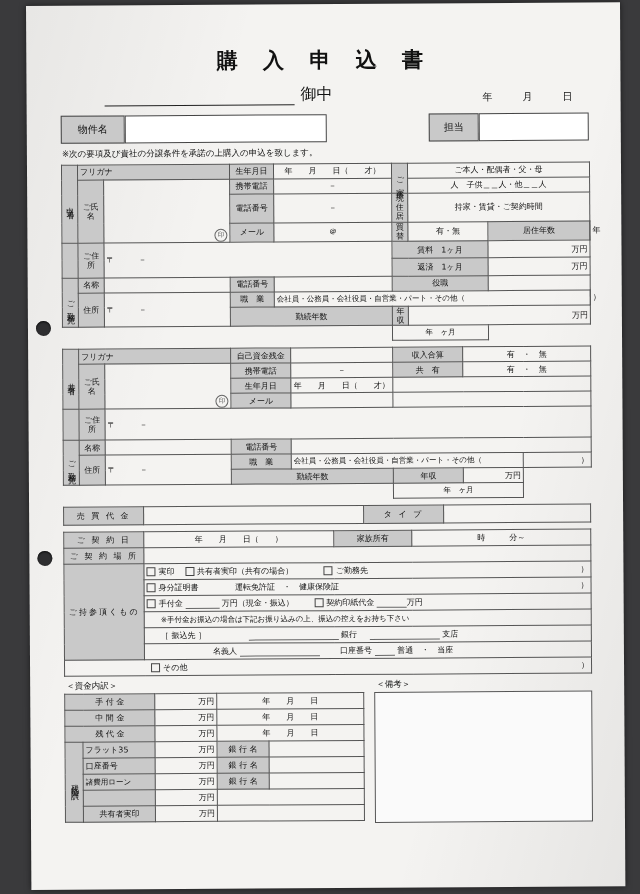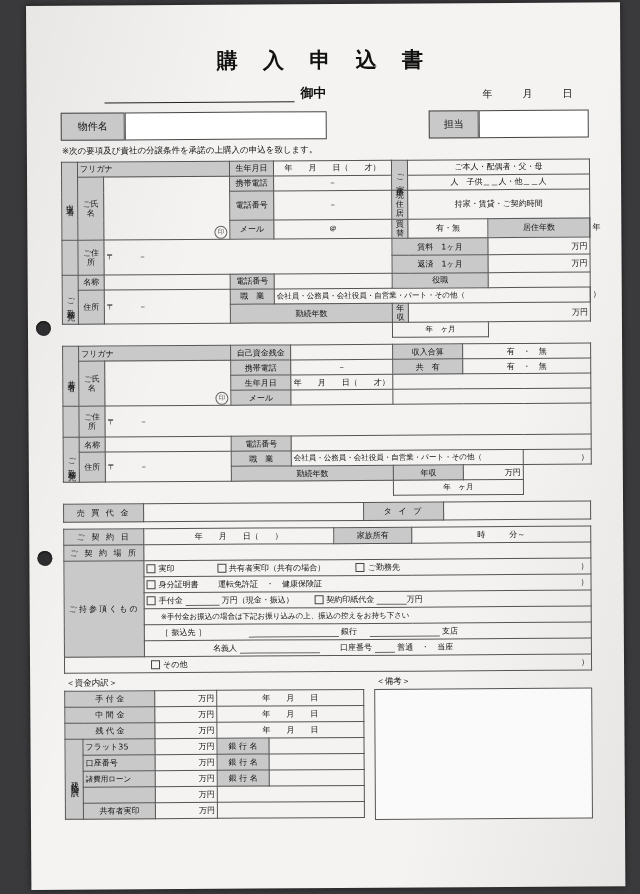--- a/index.html
+++ b/index.html
@@ -34,21 +34,21 @@
   .title{
     text-align:center;font-size:21px;letter-spacing:9px;font-weight:bold;
     margin:24px 0 4px 0;font-family:"DejaVu Serif","Liberation Serif",serif;
   }
   .row-onchu{
     display:flex;align-items:flex-end;font-size:10px;margin:10px 0 0 0;
   }
   .onchu-line{
     width:190px;border-bottom:1px solid #222;height:13px;margin-left:44px;
   }
-  .onchu-label{font-size:13px;margin-left:6px;font-weight:bold;}
+  .onchu-label{font-size:16px;margin-left:6px;}
   .date-head{margin-left:auto;font-size:10px;letter-spacing:10px;padding-right:6px;}
 
   .bukken{display:flex;margin-top:9px;align-items:stretch;font-size:10px;}
   .cellbox{border:1px solid #444;}
   .lbl{background:#c9c9c9;display:flex;align-items:center;justify-content:center;}
   .note{font-size:8.5px;margin:5px 0 4px 1px;}
 
   table.f{border-collapse:collapse;width:100%;font-size:8px;table-layout:fixed;}
   table.f td{border:1px solid #555;padding:0 2px;height:14px;line-height:1.15;}
   .g{background:#c9c9c9;}
@@ -281,29 +281,29 @@
         <td class="ctr">時　　　分～</td>
       </tr>
       <tr style="height:16px">
         <td class="g ctr" style="letter-spacing:2px">ご 契 約 場 所</td>
         <td colspan="3"></td>
       </tr>
       <tr>
         <td class="g ctr" style="letter-spacing:2px" rowspan="6">ご持参頂くもの</td>
         <td colspan="3" style="height:15px">
           <span class="chk"></span><span>実印</span>
-          <span style="margin-left:40px"><span class="chk"></span><span>共有者実印（共有の場合）</span></span>
+          <span style="margin-left:8px"><span class="chk"></span><span>共有者実印（共有の場合）</span></span>
           <span style="margin-left:28px"><span class="chk"></span><span>ご勤務先</span></span>
           <span style="float:right">）</span>
         </td>
       </tr>
       <tr>
         <td colspan="3" style="height:15px">
           <span class="chk"></span><span>身分証明書</span>
-          <span style="margin-left:17px"><span>運転免許証　・　健康保険証</span></span>
+          <span style="margin-left:34px"><span>運転免許証　・　健康保険証</span></span>
           <span style="float:right">）</span>
         </td>
       </tr>
       <tr>
         <td colspan="3" style="height:15px">
           <span class="chk"></span><span>手付金</span>
           <span class="ul" style="min-width:34px">&nbsp;</span>
           <span>万円（現金・振込）</span>
           <span style="margin-left:18px"><span class="chk"></span><span>契約印紙代金</span>
           <span class="ul" style="min-width:30px">&nbsp;</span><span>万円</span></span>

